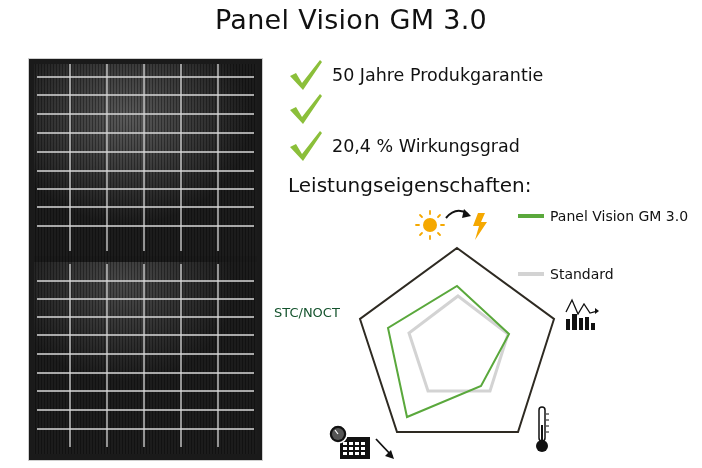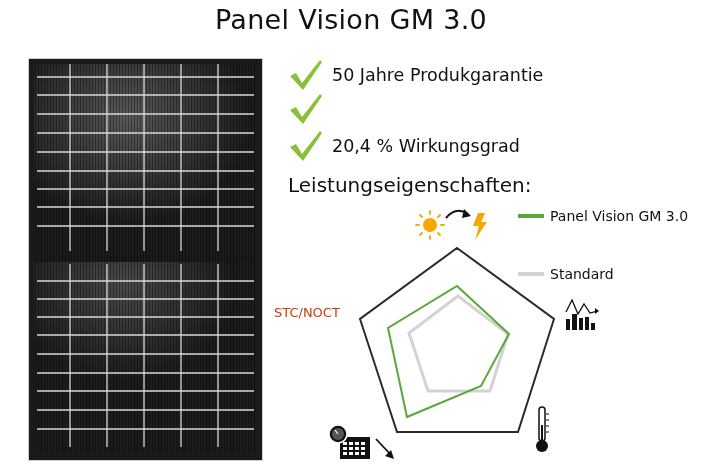--- a/index.html
+++ b/index.html
@@ -4,21 +4,21 @@
 <style>
   html, body { margin:0; padding:0; background:#ffffff; }
   body { width:702px; height:468px; position:relative; overflow:hidden; font-family:"DejaVu Sans", sans-serif; color:#111; }
   .title { position:absolute; left:0; top:4px; width:702px; text-align:center; font-size:27px; letter-spacing:0.3px; color:#111; }
   .panel { position:absolute; left:28px; top:58px; width:235px; height:403px; background:#1a1a1a; border:1px solid #cfcfcf; box-sizing:border-box; }
   .feature { position:absolute; left:288px; font-size:17.5px; color:#111; display:flex; align-items:center; }
   .feature svg { width:36px; height:34px; margin-right:8px; }
   .subhead { position:absolute; left:288px; top:173px; font-size:20px; color:#111; }
   .legend-item { position:absolute; left:518px; font-size:14px; display:flex; align-items:center; }
   .legend-swatch { width:26px; height:4px; margin-right:6px; }
-  .axis-label { position:absolute; font-size:13px; color:#c2410c; }
+  .axis-label { position:absolute; font-size:13px; color:#14532d; }
   svg.chart { position:absolute; left:0; top:0; }
 </style>
 </head>
 <body>
 
 <div class="title">Panel Vision GM 3.0</div>
 
 <div class="panel">
   <svg width="233" height="401" viewBox="0 0 233 401">
     <defs>

